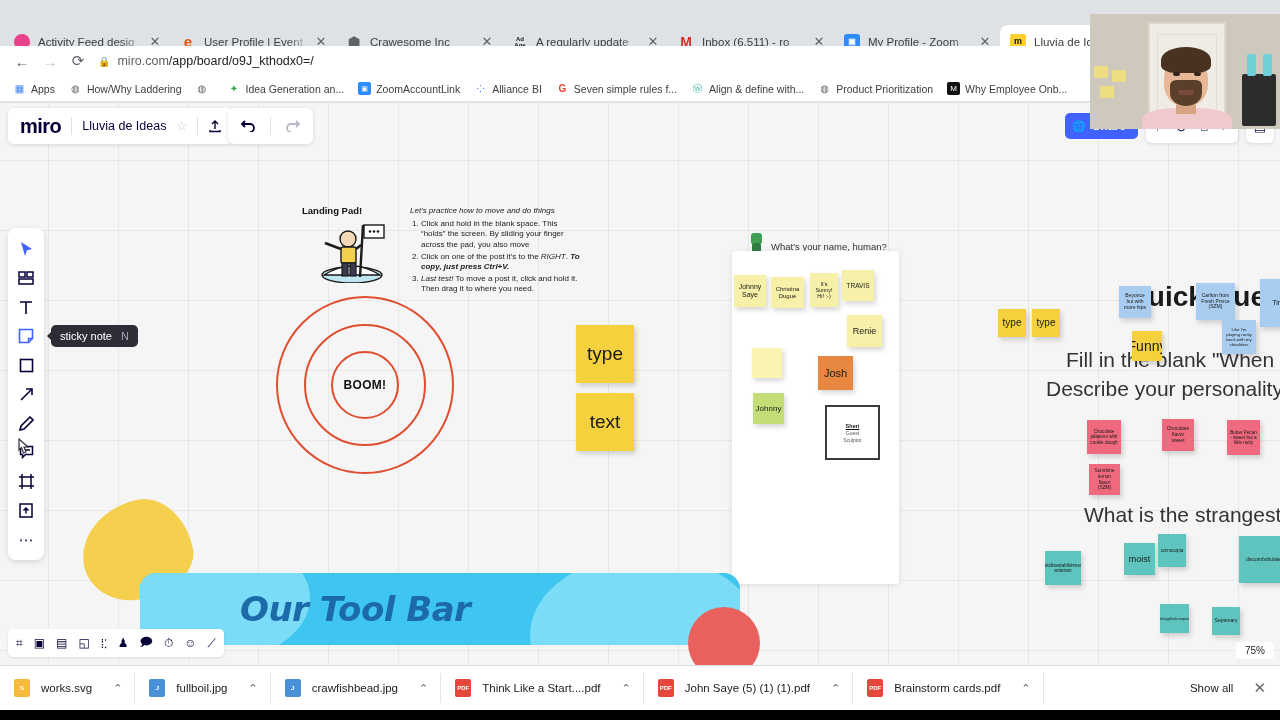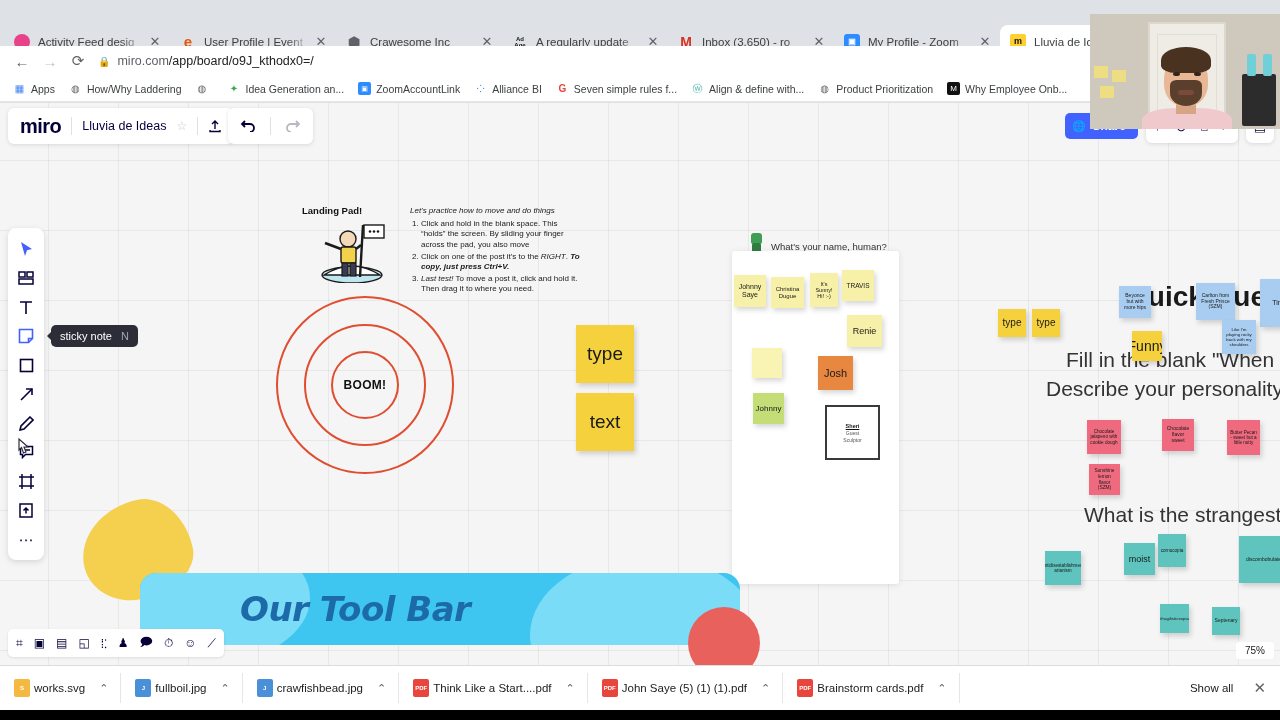--- a/index.html
+++ b/index.html
@@ -322,21 +322,21 @@
   .wc-stickies { position: absolute; left: 4px; top: 52px; width: 46px; height: 40px; }
   .wc-st { position: absolute; width: 14px; height: 12px; background: #f2e27a; opacity: .85; }
 
   
   .downloads {
     position: absolute; left: 0; right: 0; bottom: 10px; height: 45px;
     background: #fff; border-top: 1px solid #dadce0;
     display: flex; align-items: center; z-index: 90;
   }
   .dl-item {
-    display: flex; align-items: center; gap: 4px;
+    display: flex; align-items: center; gap: 11px;
     height: 30px; padding: 0 12px 0 14px; font-size: 11.5px; color: #202124;
     border-right: 1px solid #e4e6e9; white-space: nowrap;
   }
   .dl-ico {
     width: 16px; height: 18px; flex: 0 0 16px; border-radius: 2px;
     display: flex; align-items: center; justify-content: center;
     font-size: 6px; font-weight: 700; color: #fff;
   }
   .dl-caret { color: #5f6368; font-size: 11px; margin-left: 10px; }
   .dl-showall {
@@ -374,21 +374,21 @@
     </div>
     <div class="tab-sep"></div>
     <div class="tab">
       <span class="favicon" style="color:#111;font-size:6px;line-height:6px;text-align:center;">Ad<br>Age</span>
       <span class="tab-title">A regularly update</span>
       <span class="tab-close">✕</span>
     </div>
     <div class="tab-sep"></div>
     <div class="tab">
       <span class="favicon" style="color:#d93025;font-size:14px;">M</span>
-      <span class="tab-title">Inbox (3,650) - ro</span>
+      <span class="tab-title">Inbox (6,511) - ro</span>
       <span class="tab-close">✕</span>
     </div>
     <div class="tab-sep"></div>
     <div class="tab">
       <span class="favicon" style="background:#2d8cff;color:#fff;font-size:8px;border-radius:3px;">▣</span>
       <span class="tab-title">My Profile - Zoom</span>
       <span class="tab-close">✕</span>
     </div>
     <div class="tab active">
       <span class="favicon" style="background:#ffd02f;color:#111;font-size:9px;">m</span>

